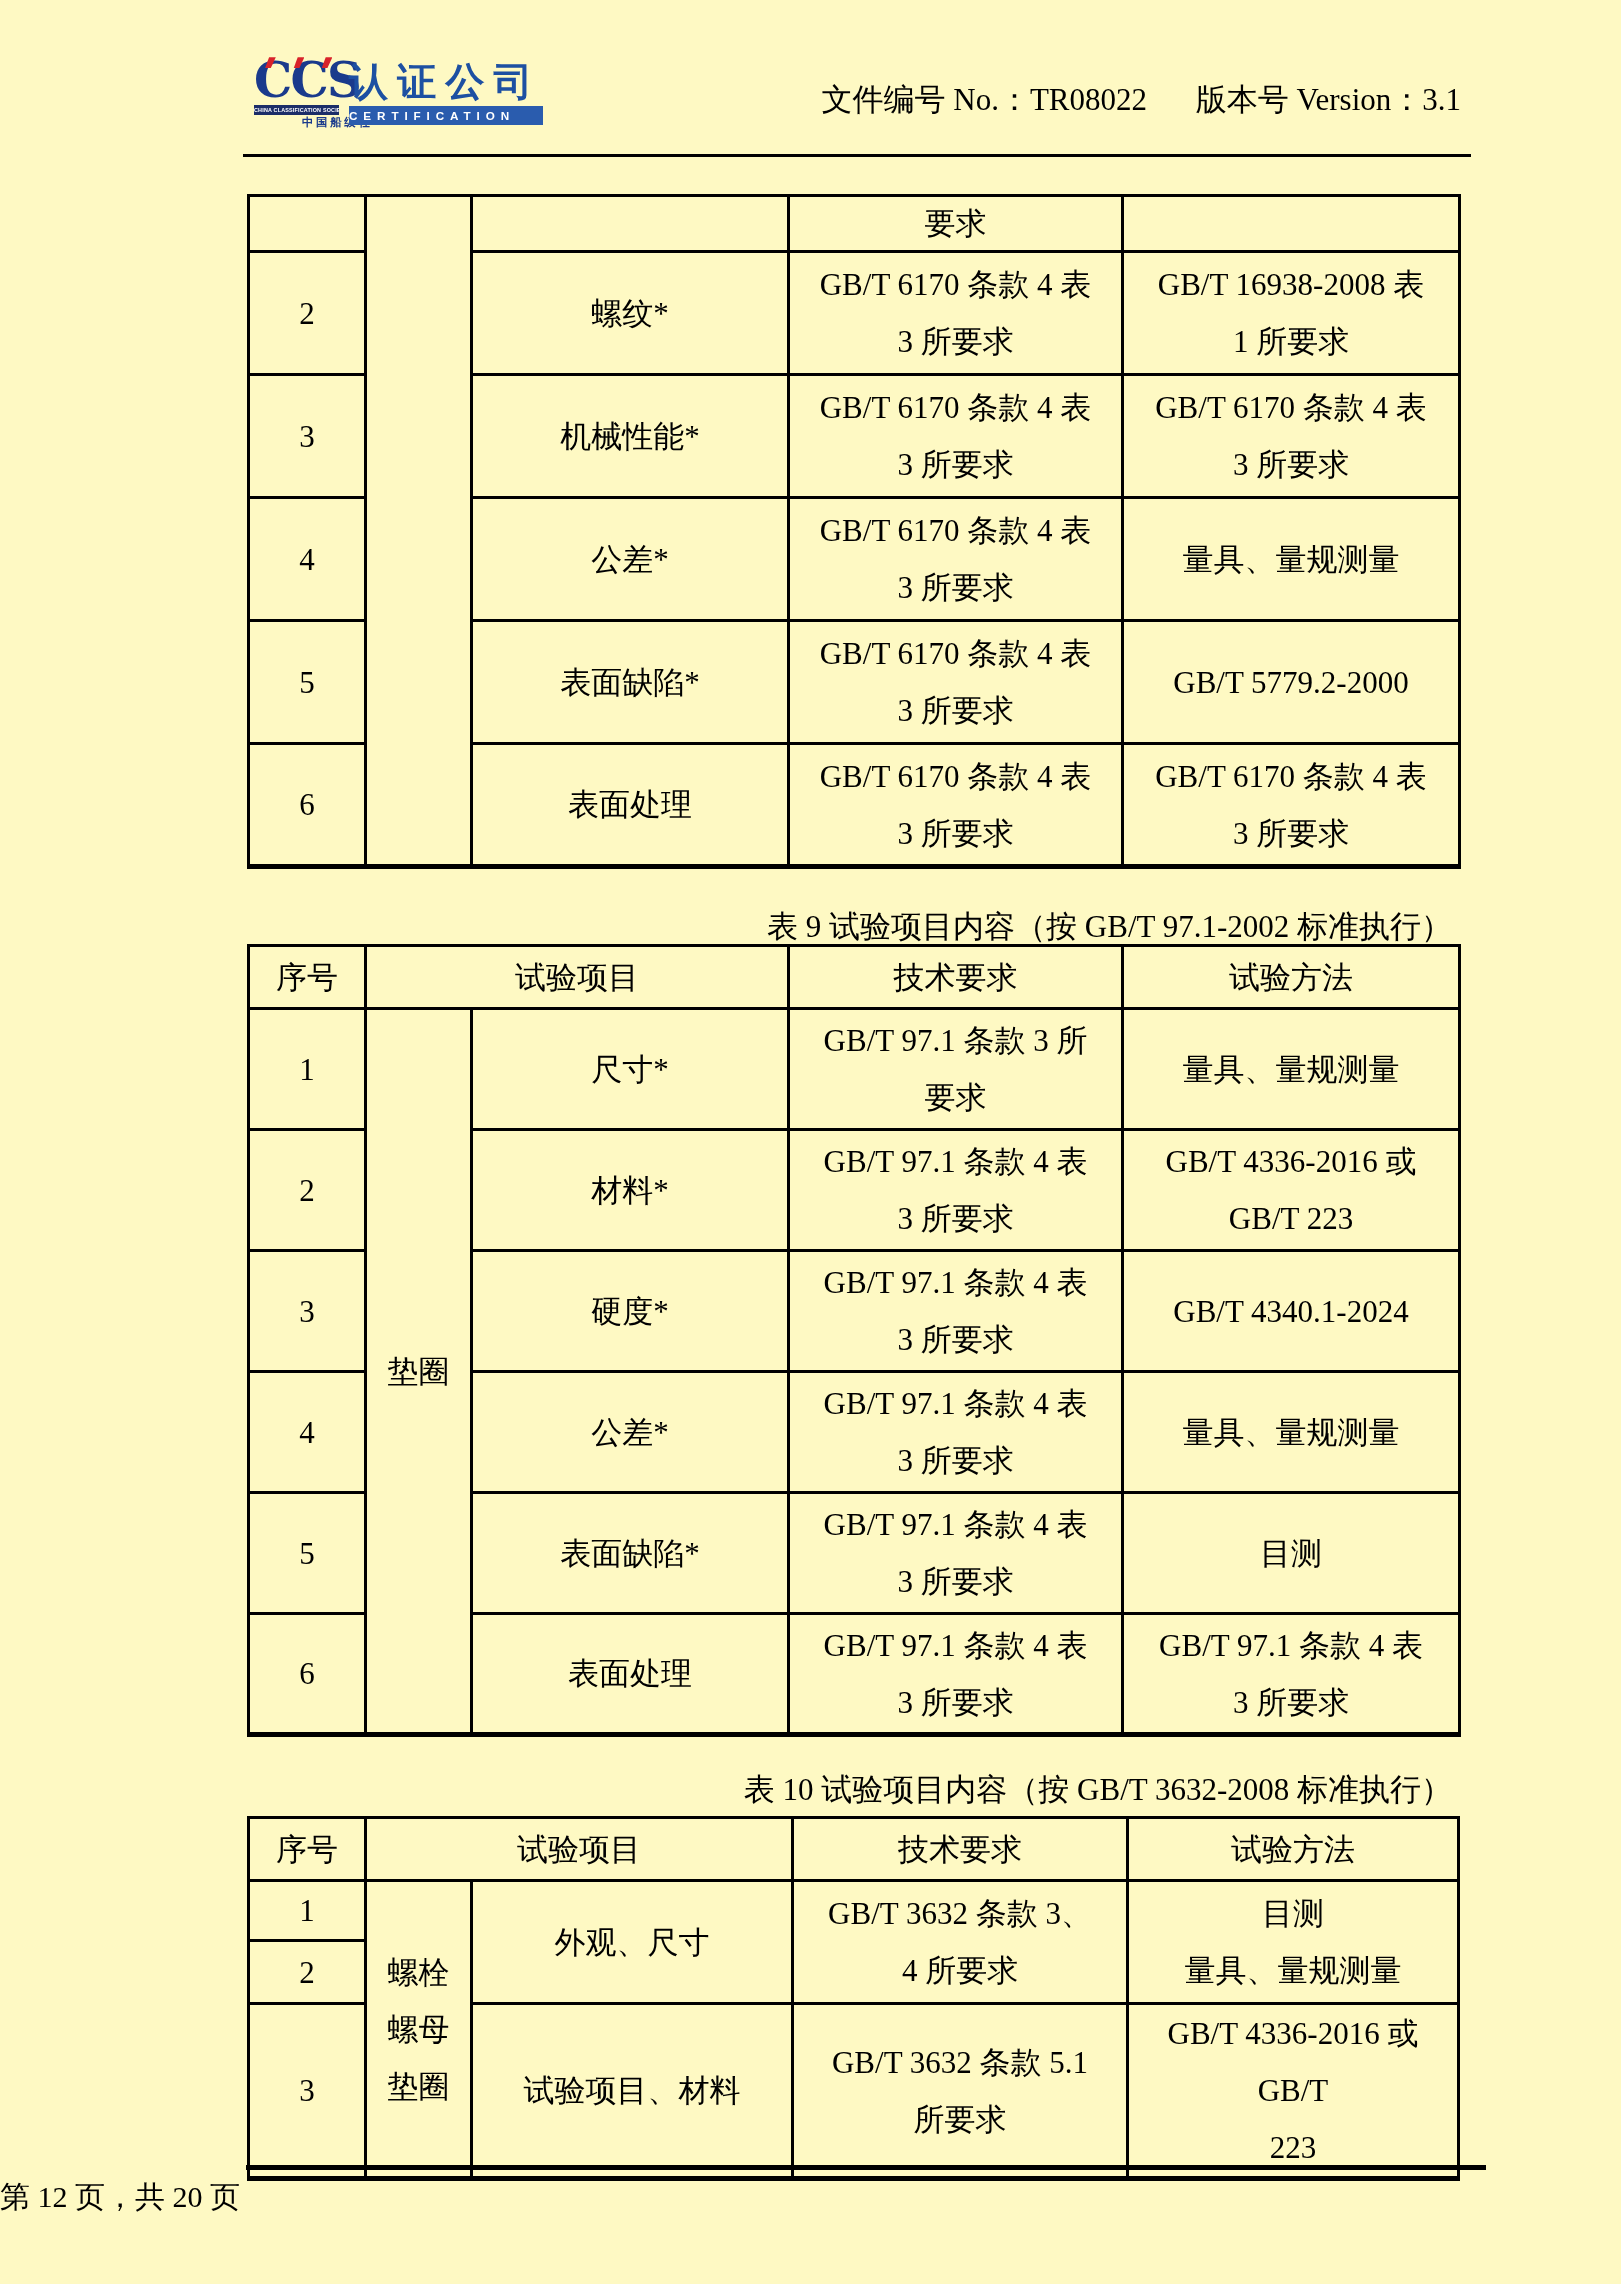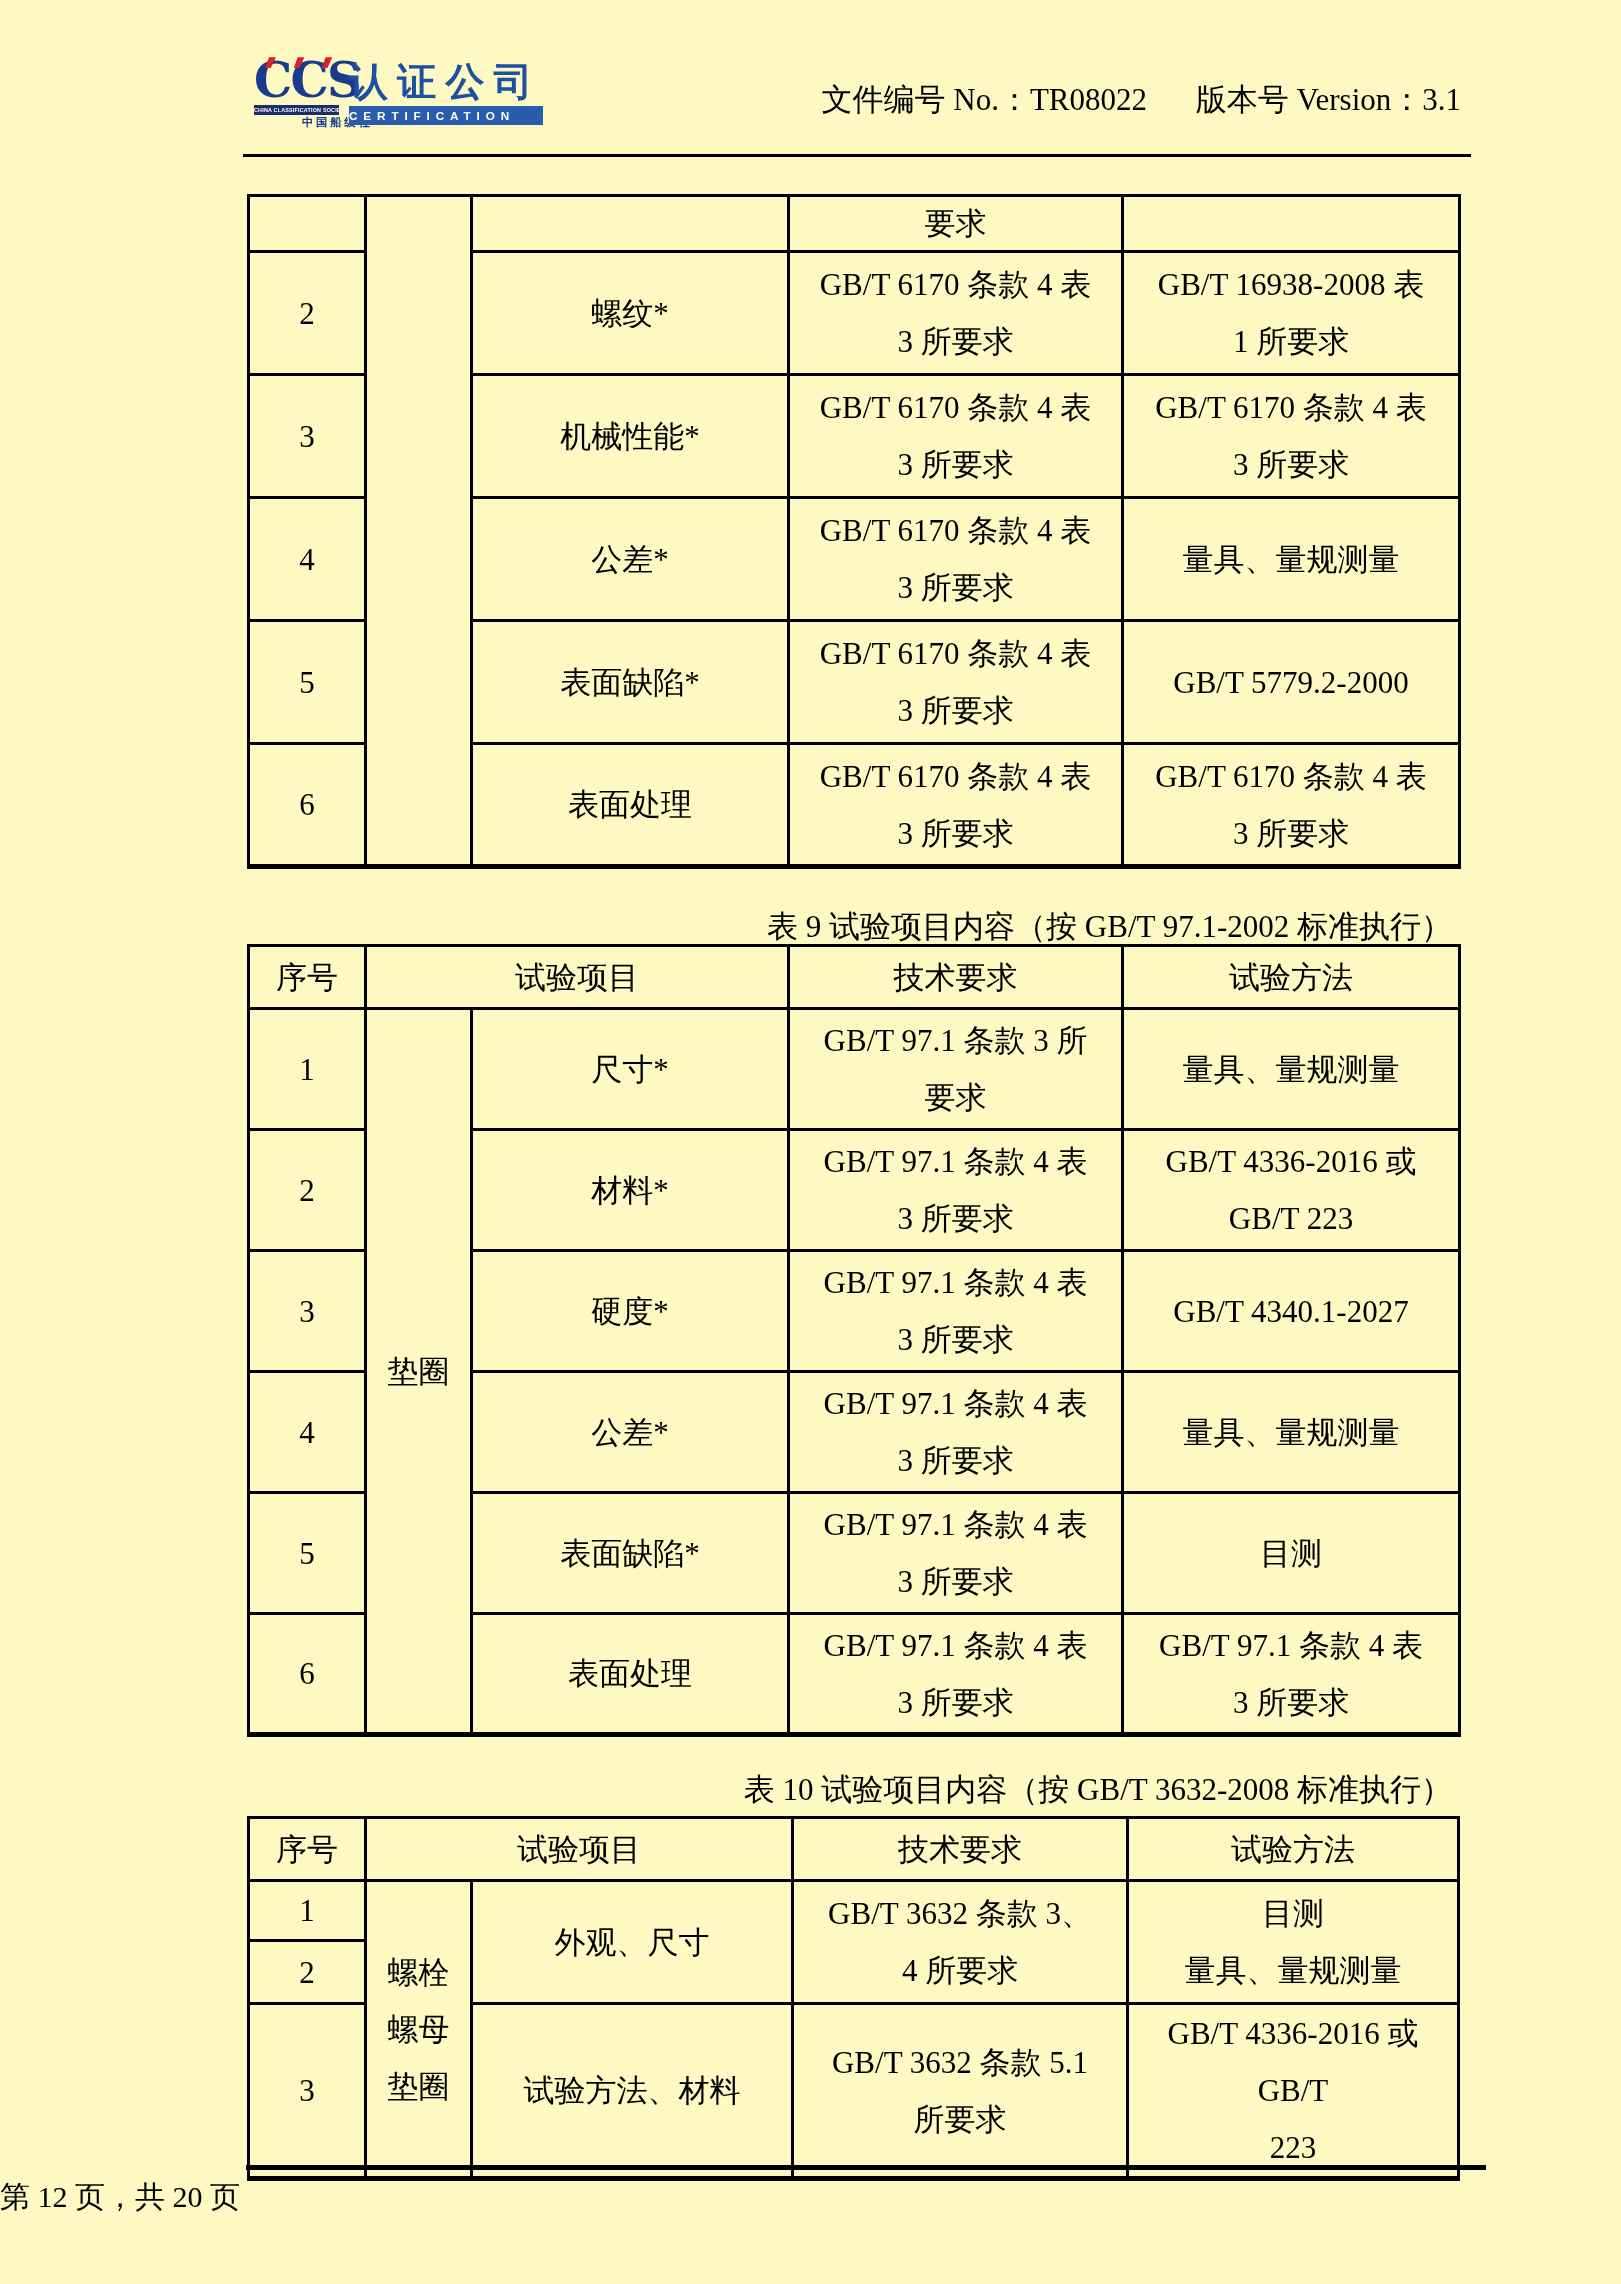--- a/index.html
+++ b/index.html
@@ -186,21 +186,21 @@
       <td>GB/T 97.1 条款 4 表
 3 所要求</td>
       <td>GB/T 4336-2016 或
 GB/T 223</td>
     </tr>
     <tr class="r144">
       <td>3</td>
       <td>硬度*</td>
       <td>GB/T 97.1 条款 4 表
 3 所要求</td>
-      <td>GB/T 4340.1-2027</td>
+      <td>GB/T 4340.1-2024</td>
     </tr>
     <tr class="r144">
       <td>4</td>
       <td>公差*</td>
       <td>GB/T 97.1 条款 4 表
 3 所要求</td>
       <td>量具、量规测量</td>
     </tr>
     <tr class="r144">
       <td>5</td>
@@ -245,21 +245,21 @@
       <td rowspan="2">GB/T 3632 条款 3、
 4 所要求</td>
       <td rowspan="2">目测
 量具、量规测量</td>
     </tr>
     <tr class="r75">
       <td>2</td>
     </tr>
     <tr class="r145">
       <td>3</td>
-      <td>试验方法、材料</td>
+      <td>试验项目、材料</td>
       <td>GB/T 3632 条款 5.1
 所要求</td>
       <td>GB/T 4336-2016 或 GB/T
 223</td>
     </tr>
   </tbody>
     </table>
 
   <div class="footer-rule"></div>
   <div class="page-number">第 12 页，共 20 页</div>

